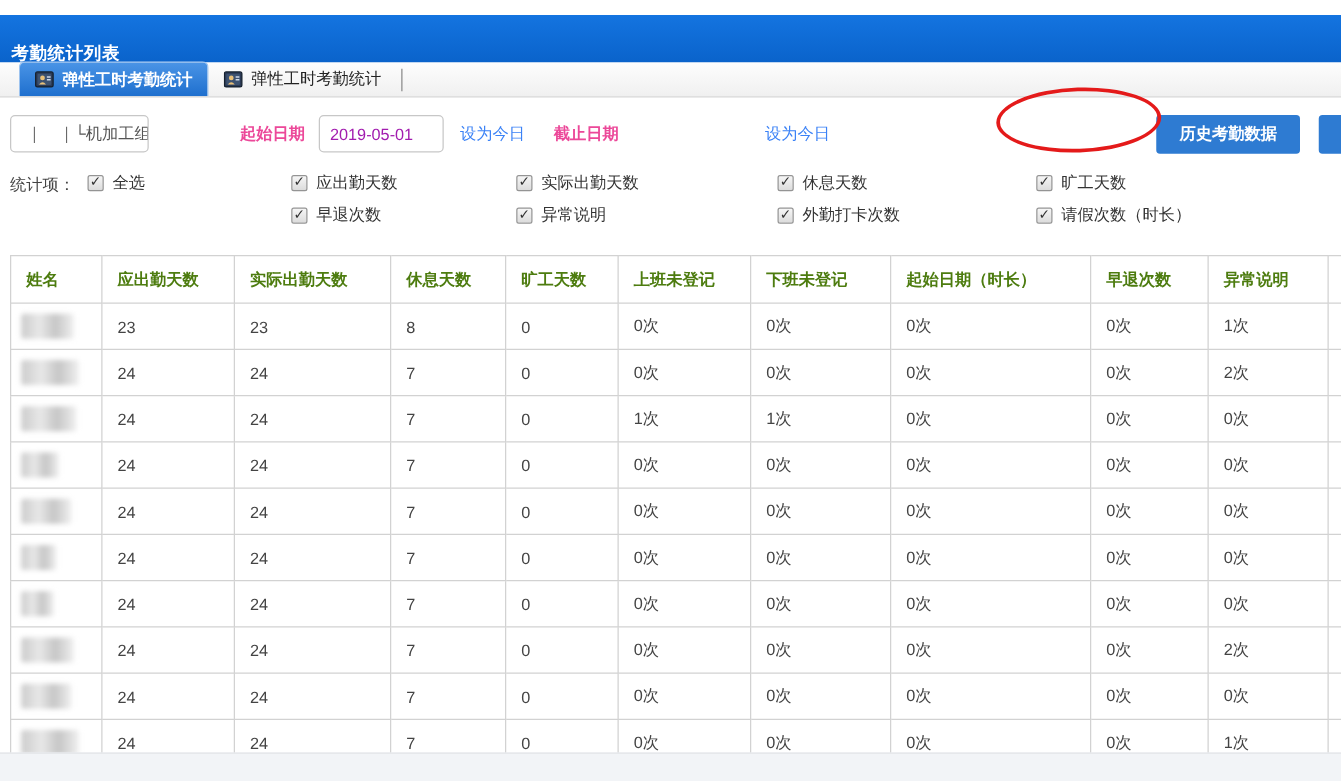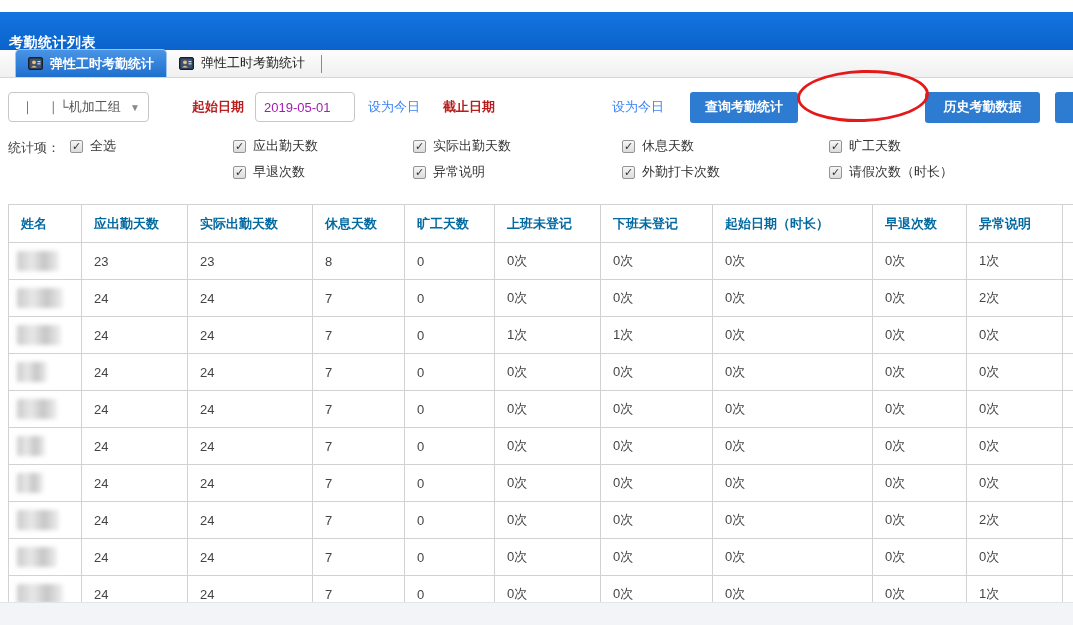--- a/index.html
+++ b/index.html
@@ -29,26 +29,26 @@
     background:linear-gradient(180deg,#4a94e6 0%,#1e6fce 100%);
     border:1px solid #9dc3ef; border-bottom:none; border-radius:5px 5px 0 0;
     color:#fff; font-weight:bold;
   }
   .tabicon { width:16px; height:15px; display:inline-block; }
   .tabsep { width:1px; height:18px; background:#8a8a8a; margin:0 0 4px 4px; }
   
   .filterbar { position:relative; height:52px; }
   .fb-item { position:absolute; top:14px; height:30px; display:flex; align-items:center; }
   .selectbox {
-    width:141px; height:30px; border:1px solid #c7c7c7; border-radius:4px; background:#fff;
+    width:111px; height:30px; border:1px solid #c7c7c7; border-radius:4px; background:#fff;
     display:flex; align-items:center; padding:0 8px 0 12px; color:#555; cursor:pointer;
     justify-content:space-between; white-space:nowrap; overflow:hidden;
   }
   .caret { color:#888; font-size:10px; margin-left:4px; }
-  .flabel { font-weight:bold; color:#b91c1c; }
+  .flabel { font-weight:bold; color:#ec4899; }
   .dateinput {
     width:100px; height:30px; border:1px solid #c7c7c7; border-radius:4px;
     padding:0 8px; color:#a21caf; font-size:13px; font-family:inherit; background:#fff;
   }
   .todaylink { color:#3b82f6; cursor:pointer; }
   .btn {
     height:31px; border:none; border-radius:3px; background:#2e7bd2; color:#fff;
     font-weight:bold; font-size:13px; font-family:inherit; cursor:pointer; padding:0 14px;
     white-space:nowrap;
   }
@@ -70,21 +70,21 @@
   .cb-item span.cblabel { color:#333; white-space:nowrap; }
   
   table.grid {
     border-collapse:collapse; table-layout:fixed; margin-left:8px; margin-top:8px;
     width:1174px;
   }
   table.grid th, table.grid td {
     border:1px solid #d2d2d2; padding:0 0 0 12px; text-align:left;
     overflow:hidden; white-space:nowrap;
   }
-  table.grid th { height:38px; font-size:13px; color:#0369a1; font-weight:bold; background:#fff; }
+  table.grid th { height:38px; font-size:13px; color:#4d7c0f; font-weight:bold; background:#fff; }
   table.grid td { height:37px; font-size:13px; color:#444; background:#fff; }
   td.blueval { color:#1d86d2; }
   .nameblur {
     height:20px; border-radius:2px; margin-left:-4px;
     background:linear-gradient(90deg,#cbcbcb 0%,#e8e8e8 35%,#c6c6c6 65%,#efefef 100%);
     filter:blur(2px);
   }
   
   .footer {
     position:absolute; left:0; bottom:0; width:1073px; height:23px;
@@ -142,23 +142,20 @@
     <input class="dateinput" type="text" value="2019-05-01" style="">
   </div>
   <div class="fb-item" style="left:368px;">
     <span class="todaylink">设为今日</span>
   </div>
   <div class="fb-item" style="left:443px;">
     <span class="flabel">截止日期</span>
   </div>
   <div class="fb-item" style="left:612px;">
     <span class="todaylink">设为今日</span>
-  </div>
-  <div class="fb-item" style="left:690px;">
-    <button class="btn" style="width:108px;">查询考勤统计</button>
   </div>
   <div class="fb-item" style="left:925px;">
     <button class="btn" style="width:115px;">历史考勤数据</button>
   </div>
   <div class="fb-item" style="left:1055px;">
     <button class="btn" style="width:110px;">考勤</button>
   </div>
 </div>
 
 <div class="red-ellipse"></div>

